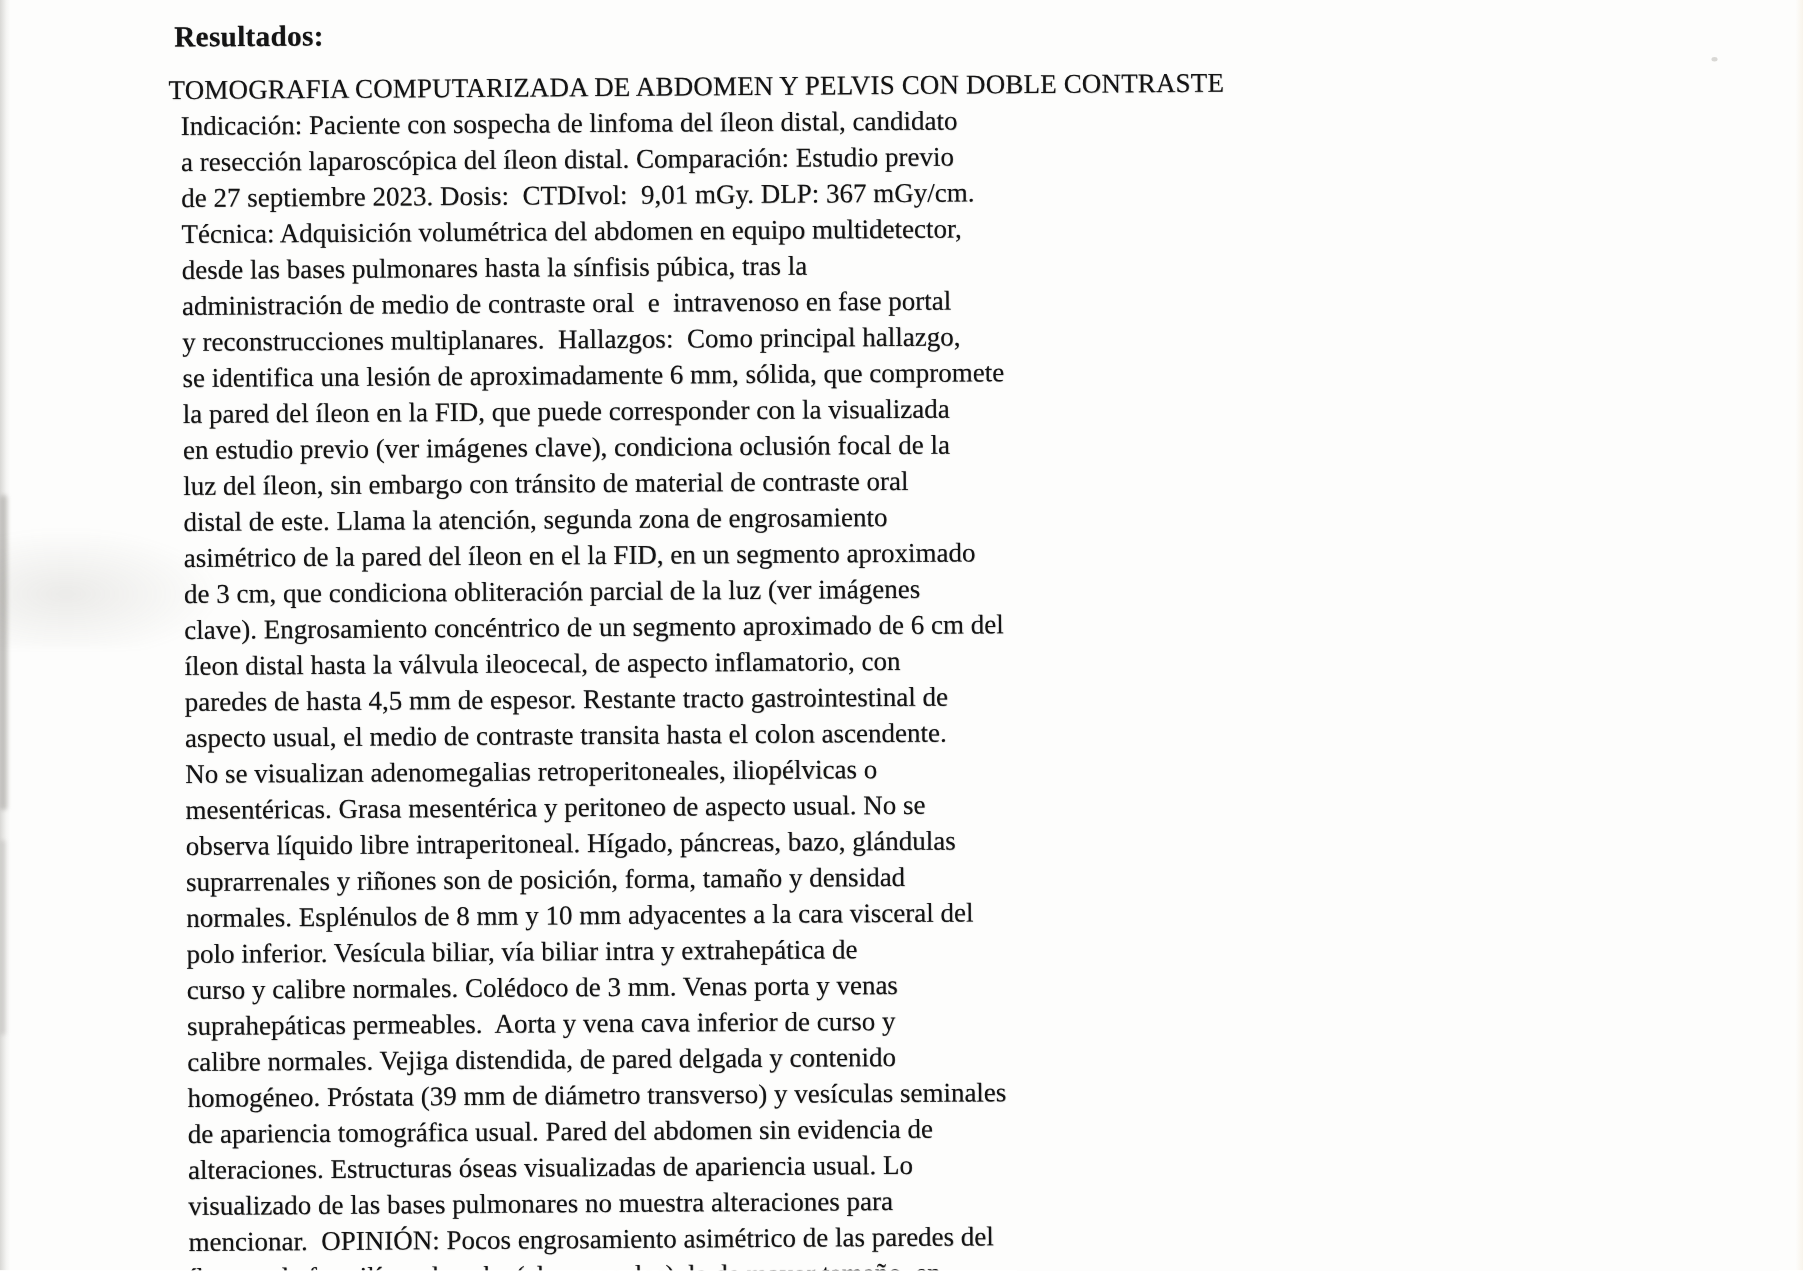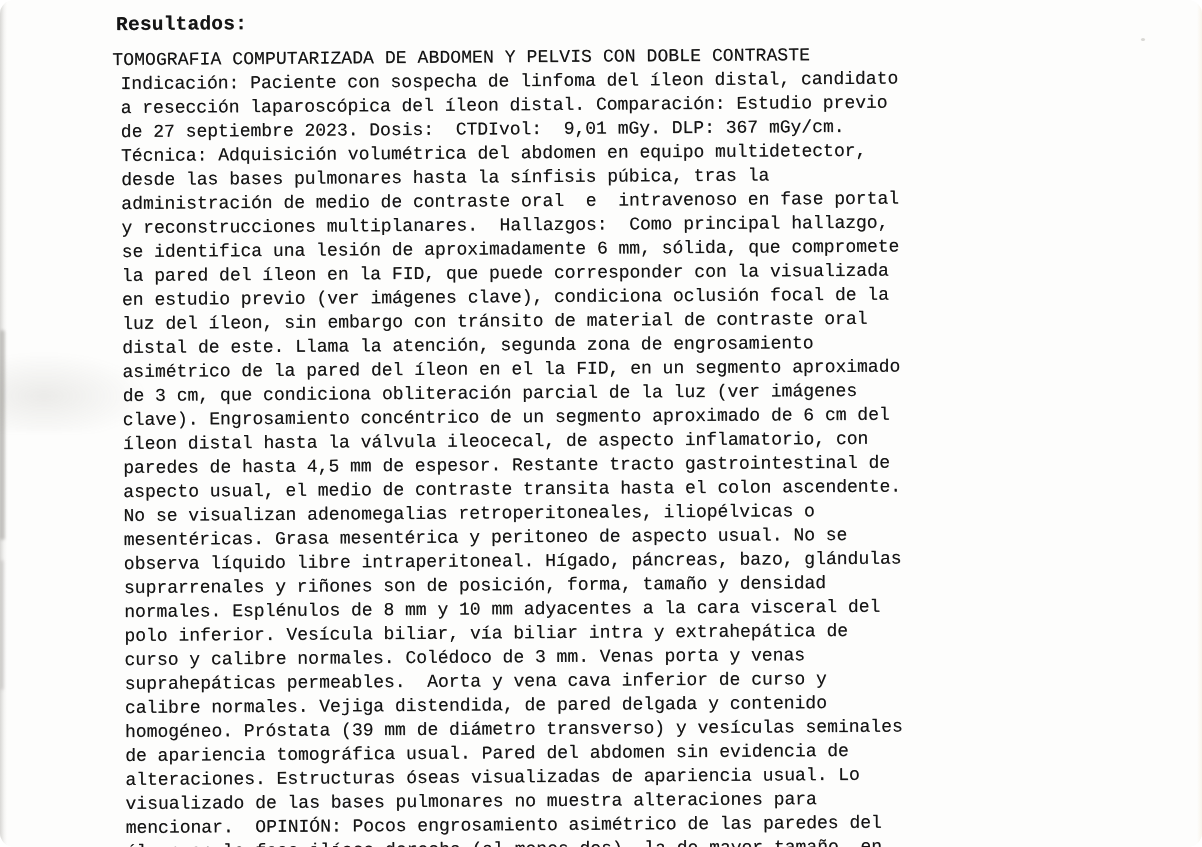--- a/index.html
+++ b/index.html
@@ -2,22 +2,21 @@
 <html><head>
 <meta charset="utf-8">
 <style>
   html, body { margin: 0; padding: 0; background: #ffffff; }
   .page {
     position: relative;
     width: 1202px;
     height: 847px;
     background: #fdfdfc;
     overflow: hidden;
-    font-family: Liberation Mono, monospace;
-    border-radius: 14px;
+    font-family: Liberation Serif, serif;
   }
   
   .content {
     position: absolute;
     left: 112px;
     top: 14px;
     transform: rotate(-0.4deg);
     transform-origin: 0 0;
     color: #141414;
     text-shadow: 0.2px 0.2px 0.6px rgba(20,20,20,0.55);

